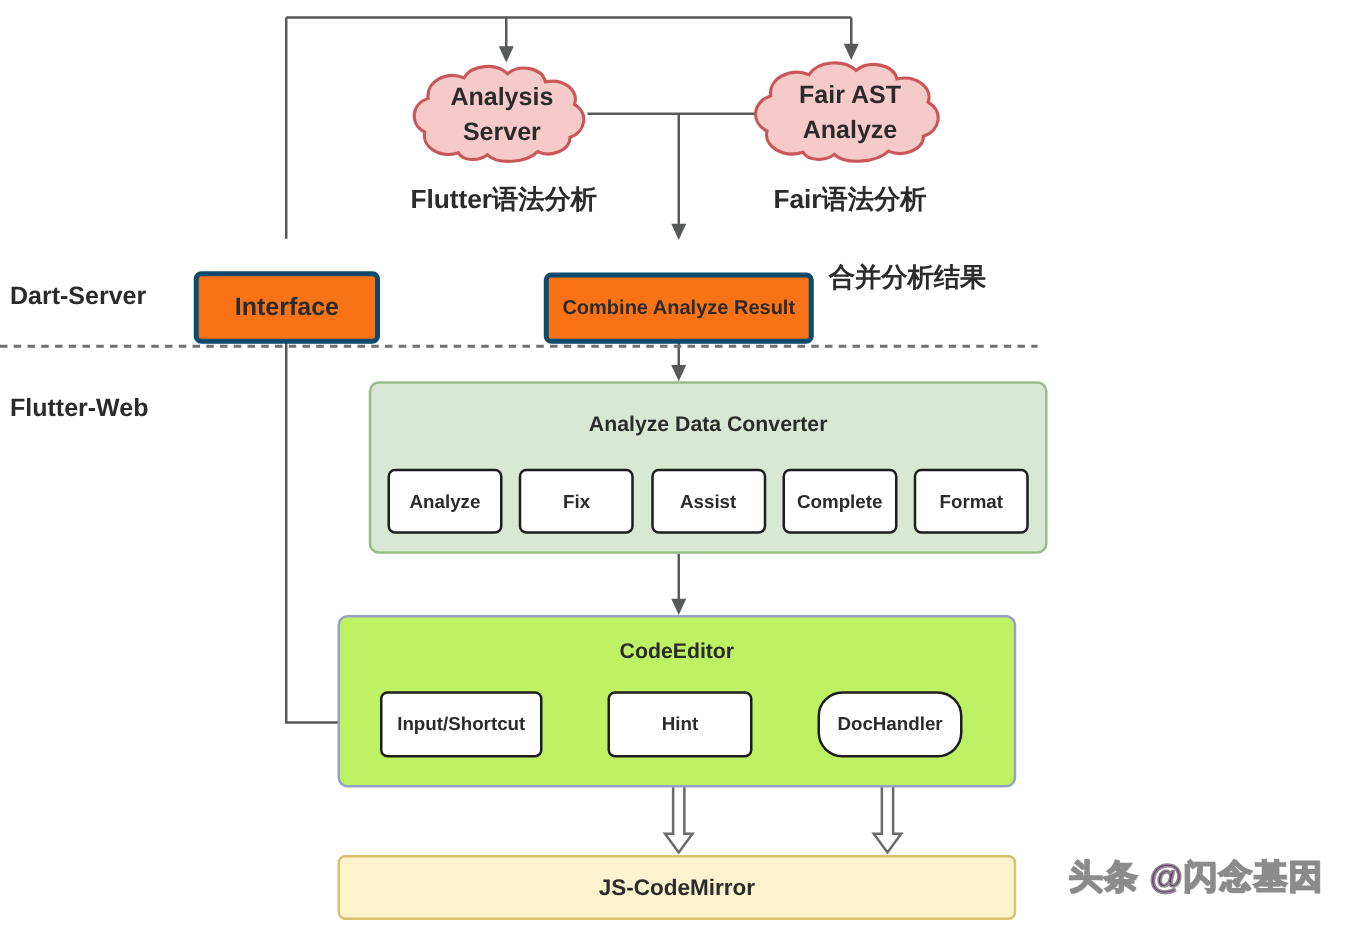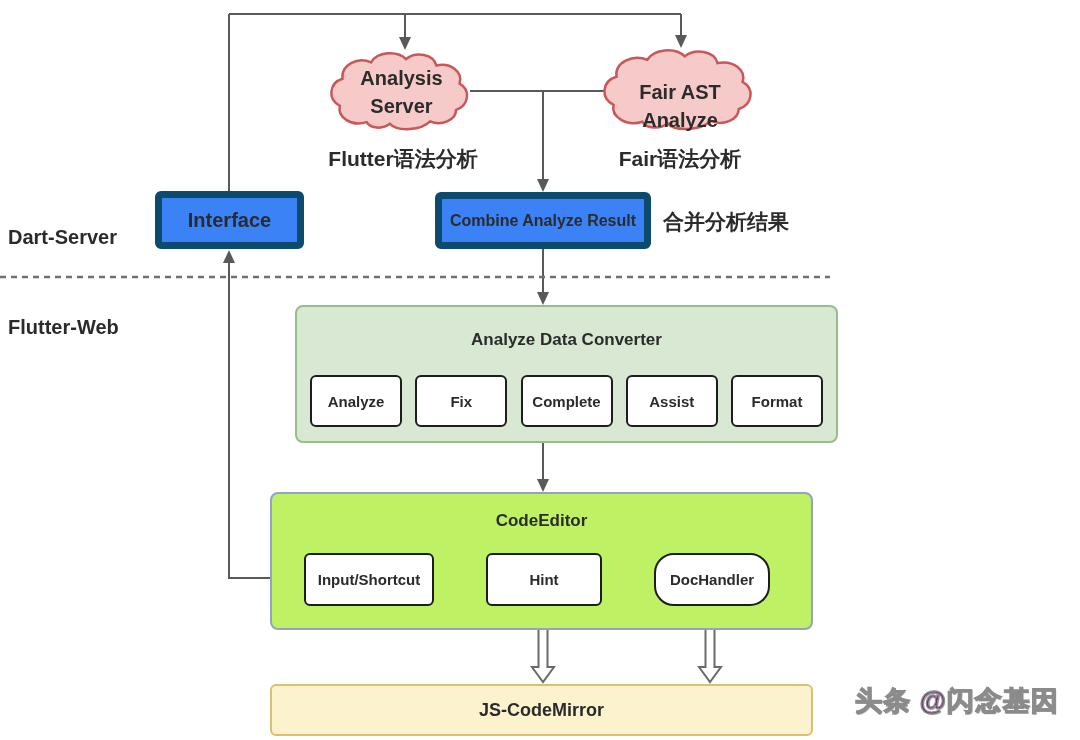--- a/index.html
+++ b/index.html
@@ -4,22 +4,23 @@
 <style>
   * { margin:0; padding:0; box-sizing:border-box; }
   html,body { width:1080px; height:740px; background:#ffffff; overflow:hidden; }
   body { font-family:"Liberation Sans","DejaVu Sans",sans-serif; color:#2b2b2b; }
   #stage { position:relative; width:1080px; height:740px; background:#fff; }
   #wires { position:absolute; left:0; top:0; z-index:1; }
 
   .node { position:absolute; z-index:2; display:flex; align-items:center; justify-content:center; text-align:center; }
 
   .pink-box {
-    background:#3b82f6; border:7px solid #0c4a6e; border-radius:6px;
+    background:#f97316; border:4px solid #0c4a6e; border-radius:6px;
     font-weight:bold;
+    margin-top:26px;
   }
   .zone-label { position:absolute; z-index:2; font-weight:bold; font-size:20px; }
 
   .cloud-text { position:absolute; z-index:3; display:flex; flex-direction:column;
     align-items:center; justify-content:center; font-weight:bold; font-size:20px;
     line-height:28px; }
   .cloud-caption { position:absolute; z-index:2; font-weight:bold; font-size:21px;
     text-align:center; }
 
   .big-container { position:absolute; z-index:2; border-radius:8px; }
@@ -85,40 +86,40 @@
     </g>
   </svg>
 
   <div class="zone-label" style="left:8px; top:226px;">Dart-Server</div>
   <div class="zone-label" style="left:8px; top:316px;">Flutter-Web</div>
 
   <div class="cloud-text" style="left:330px; top:64px; width:143px;">
     <span>Analysis</span>
     <span>Server</span>
   </div>
-  <div class="cloud-text" style="left:603px; top:78px; width:154px;">
+  <div class="cloud-text" style="left:603px; top:62px; width:154px;">
     <span>Fair AST</span>
     <span>Analyze</span>
   </div>
 
   <div class="cloud-caption" style="left:318px; top:145px; width:170px;">Flutter语法分析</div>
   <div class="cloud-caption" style="left:600px; top:145px; width:160px;">Fair语法分析</div>
 
   <div class="node pink-box" style="left:155px; top:191px; width:149px; height:58px; font-size:20px;">Interface</div>
 
   <div class="node pink-box" style="left:435px; top:192px; width:216px; height:57px; font-size:16px;">Combine Analyze Result</div>
   <div class="caption-right" style="left:663px; top:208px;">合并分析结果</div>
 
   <div class="big-container green" style="left:270px; top:305px; width:543px; height:138px;">
     <div class="container-title" style="top:23px;">Analyze Data Converter</div>
     <div class="chip-row">
       <div class="white-chip">Analyze</div>
       <div class="white-chip">Fix</div>
+      <div class="white-chip">Assist</div>
       <div class="white-chip">Complete</div>
-      <div class="white-chip">Assist</div>
       <div class="white-chip">Format</div>
     </div>
   </div>
 
   <div class="big-container blue" style="left:270px; top:492px; width:543px; height:138px;">
     <div class="container-title" style="top:17px;">CodeEditor</div>
     <div class="white-chip" style="left:32px;  top:59px; width:130px; height:53px;">Input/Shortcut</div>
     <div class="white-chip" style="left:214px; top:59px; width:116px; height:53px;">Hint</div>
     <div class="white-chip" style="left:382px; top:59px; width:116px; height:53px;border-radius:20px;">DocHandler</div>
   </div>

